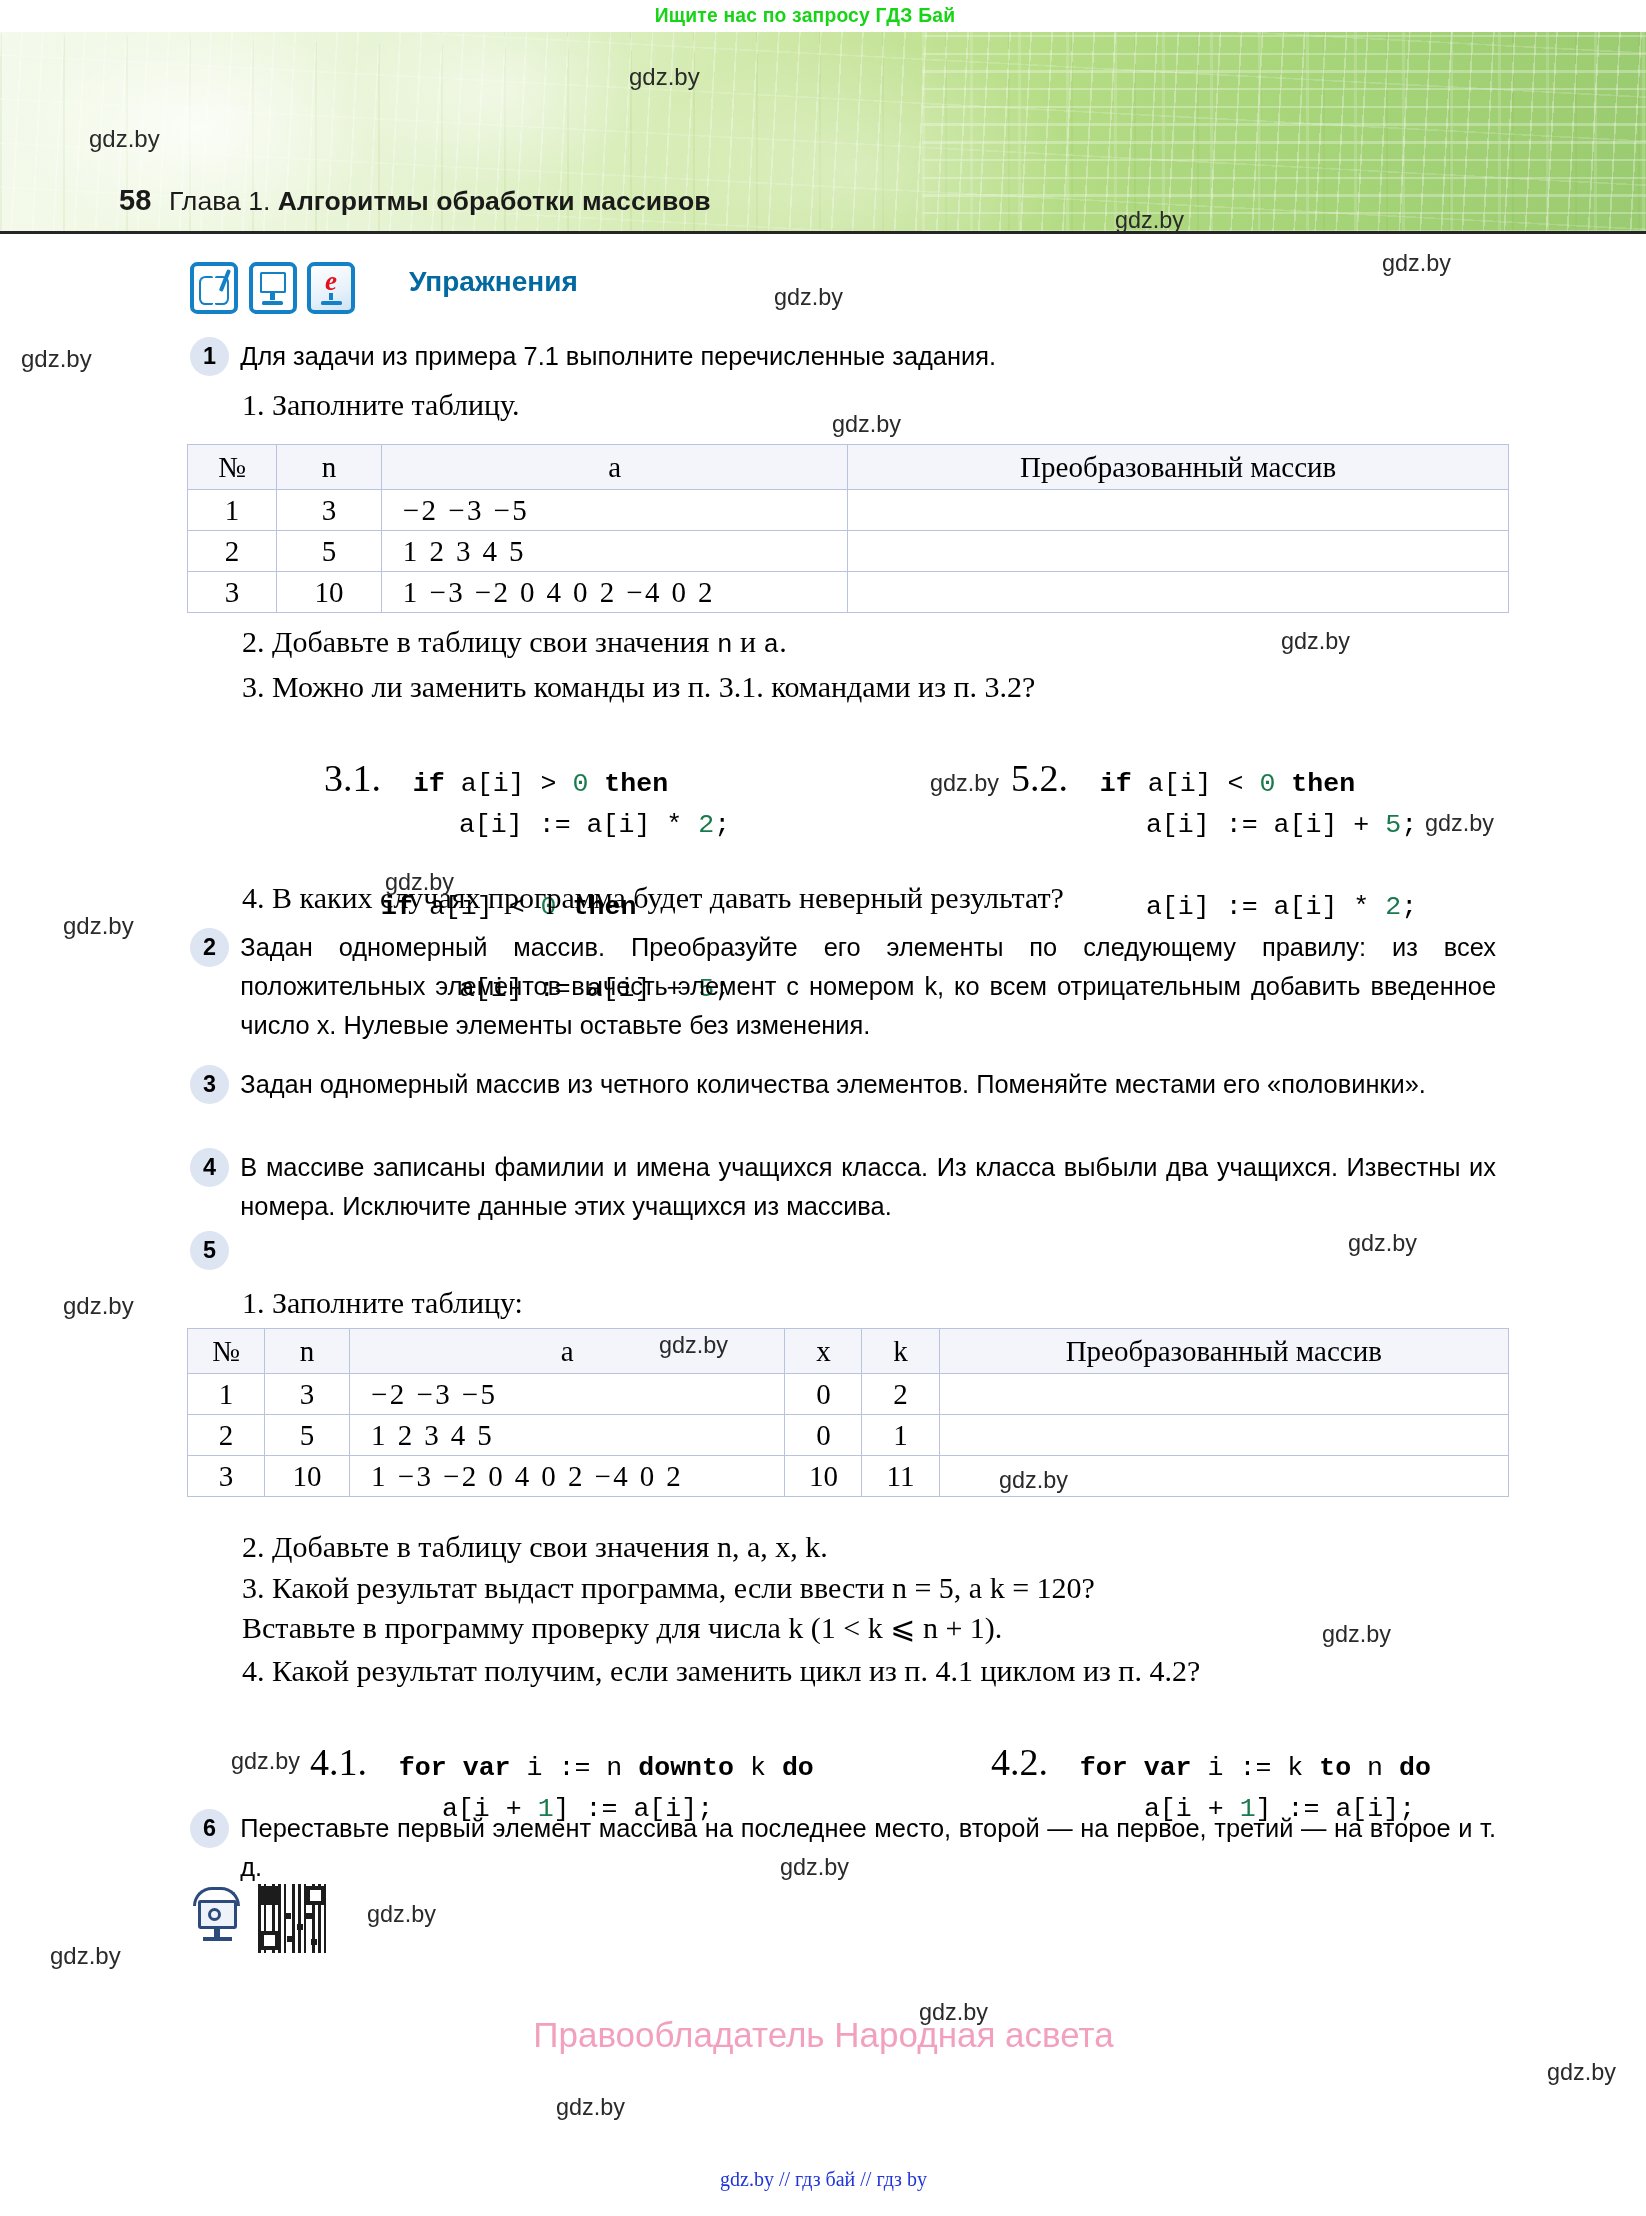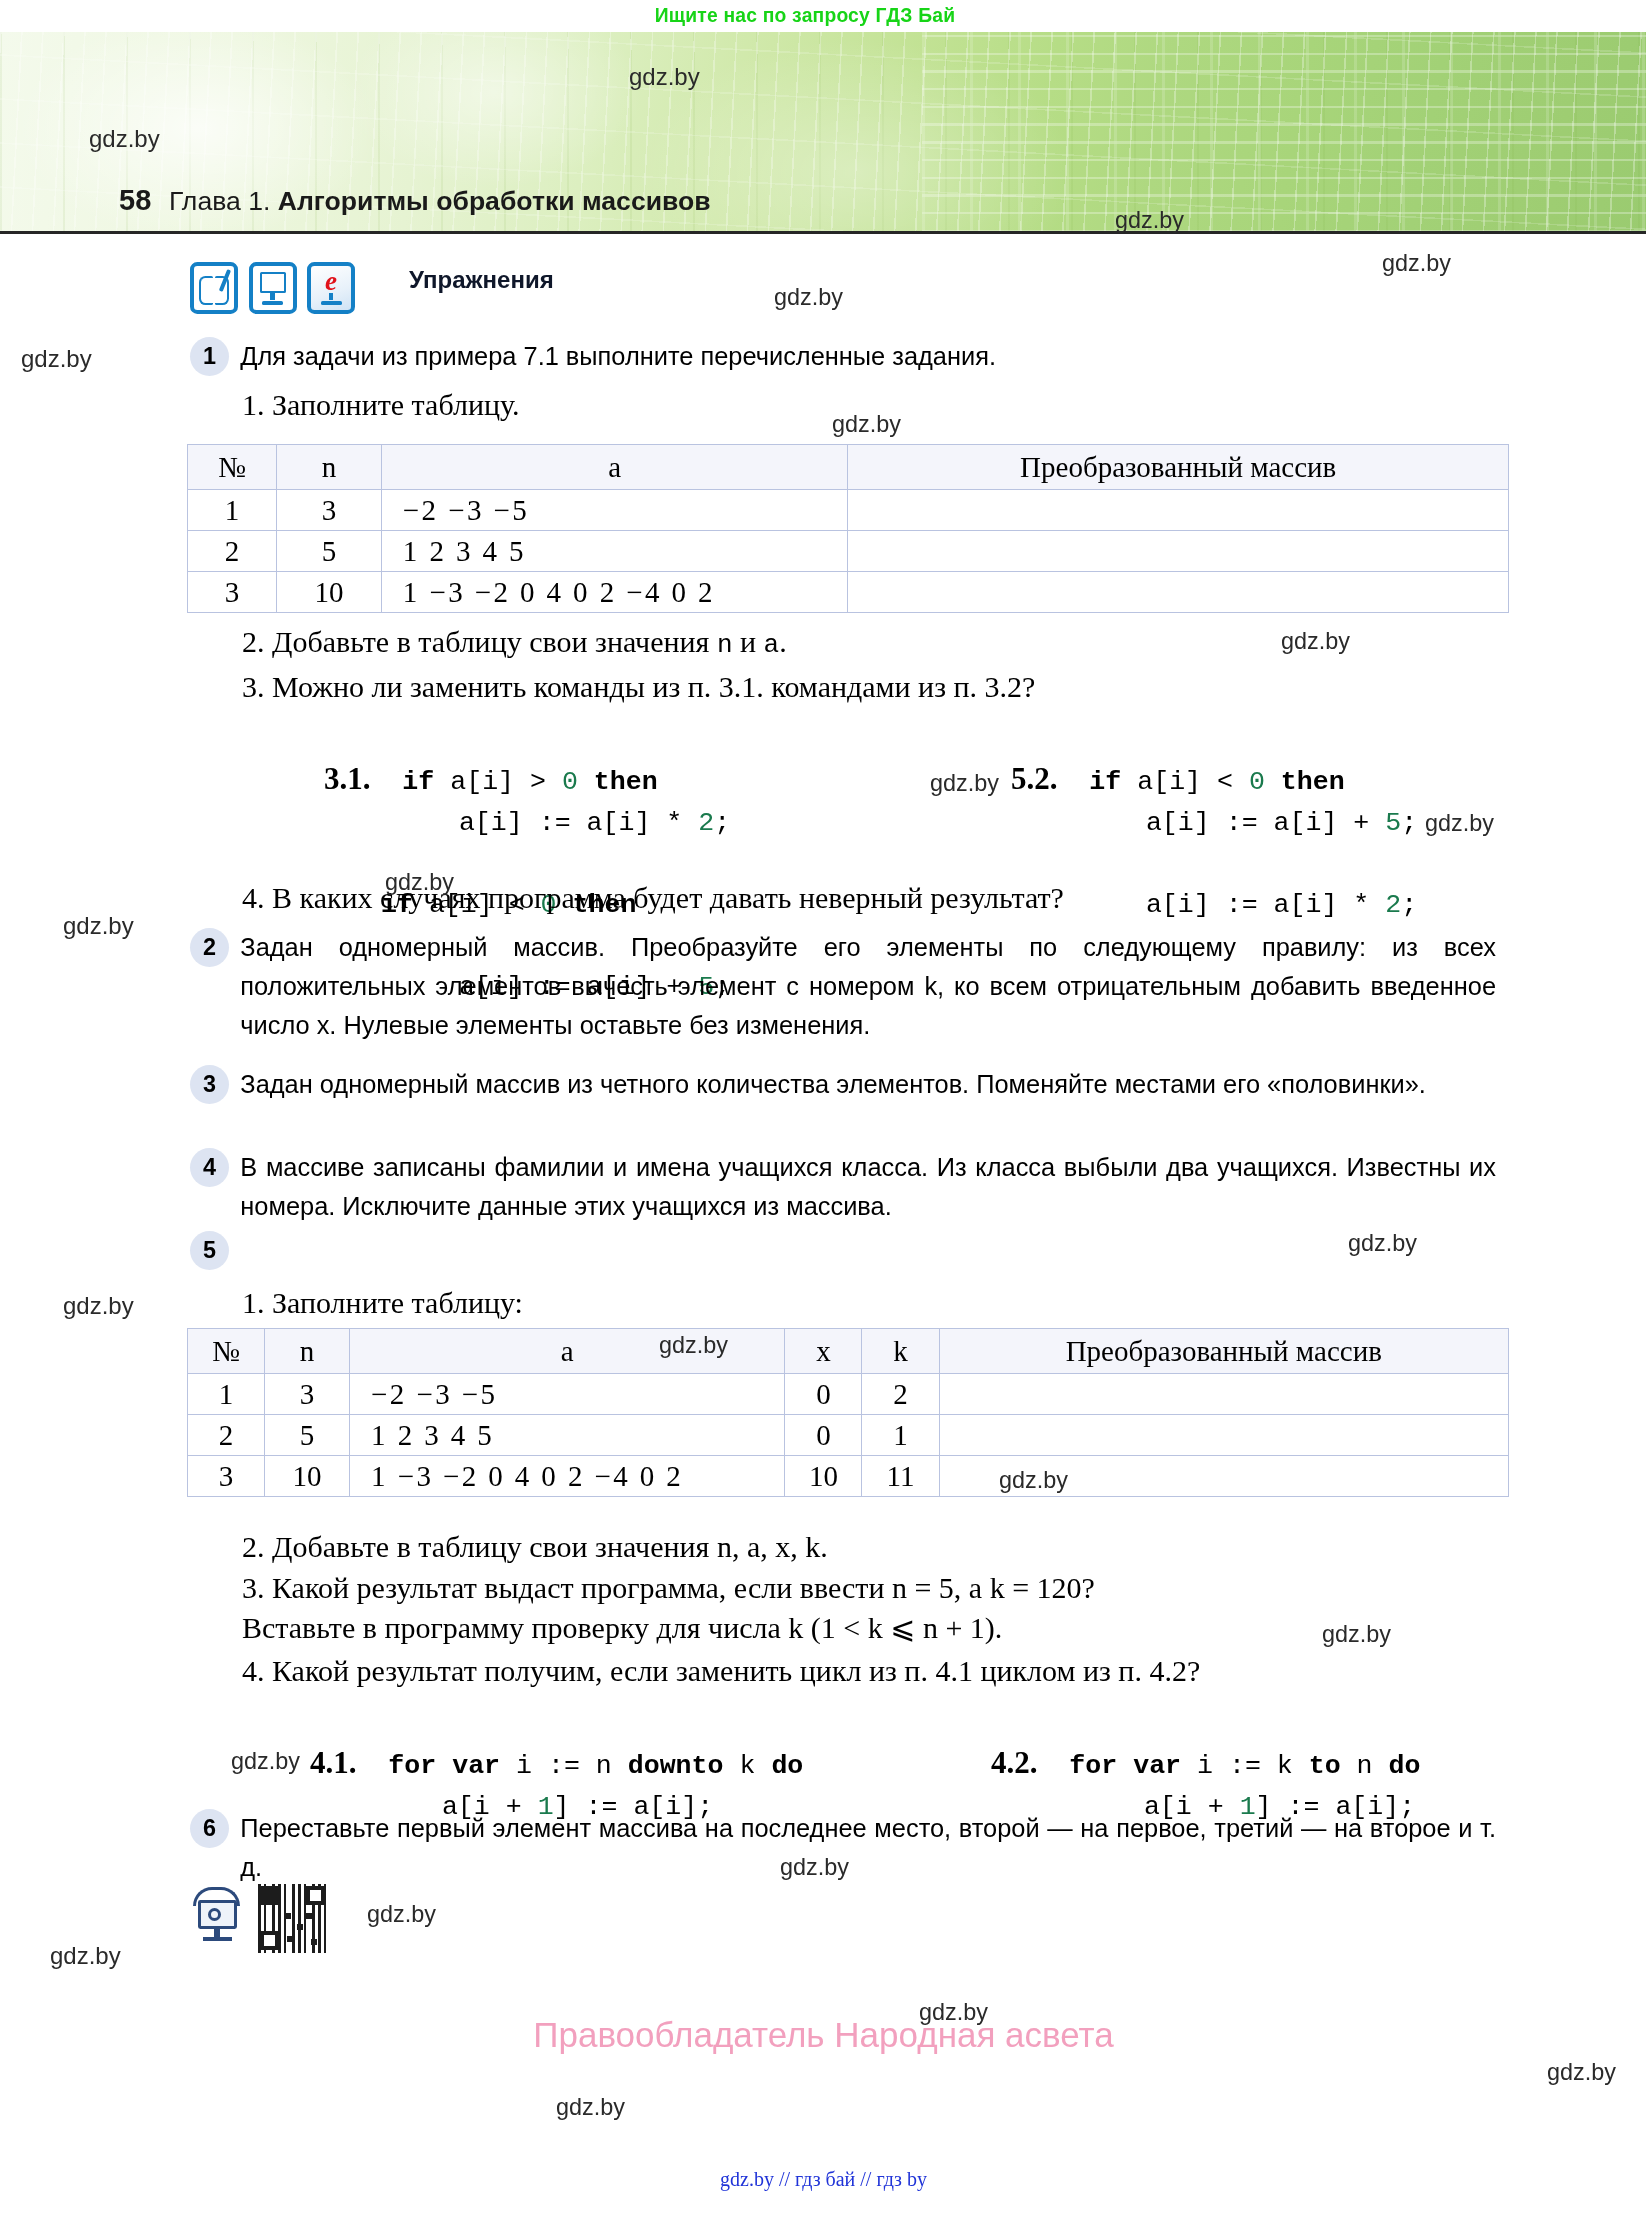--- a/index.html
+++ b/index.html
@@ -172,22 +172,22 @@
     font-size: 27px;
     color: #e1121b;
     line-height: 27px;
   }
 
   .section-title {
     position: absolute;
     left: 409px; top: 266px;
     font-family: "Liberation Sans", sans-serif;
     font-weight: 700;
-    font-size: 24px;
-    color: #0f172a;
+    font-size: 28px;
+    color: #0369a1;
     white-space: nowrap;
   }
 
   
   .ex-num {
     display: inline-block;
     width: 39px; height: 39px;
     border-radius: 50%;
     background: #dde4f2;
     color: #000;
@@ -267,22 +267,22 @@
   .code-blk {
     position: absolute;
     font-family: "Liberation Mono", "DejaVu Sans Mono", monospace;
     font-size: 26.6px;
     line-height: 41px;
     color: #000;
     white-space: pre;
   }
   .code-blk .lbl {
     font-family: "Liberation Serif", serif;
-    font-size: 31px;
-    font-weight: 700;
+    font-size: 38px;
+    font-weight: 400;
   }
   .kw { font-weight: 700; }
   .num { color: #1a7a4d; }
 
   
   .qr-group {
     position: absolute;
     left: 190px; top: 1884px;
     display: flex;
     align-items: flex-start;

